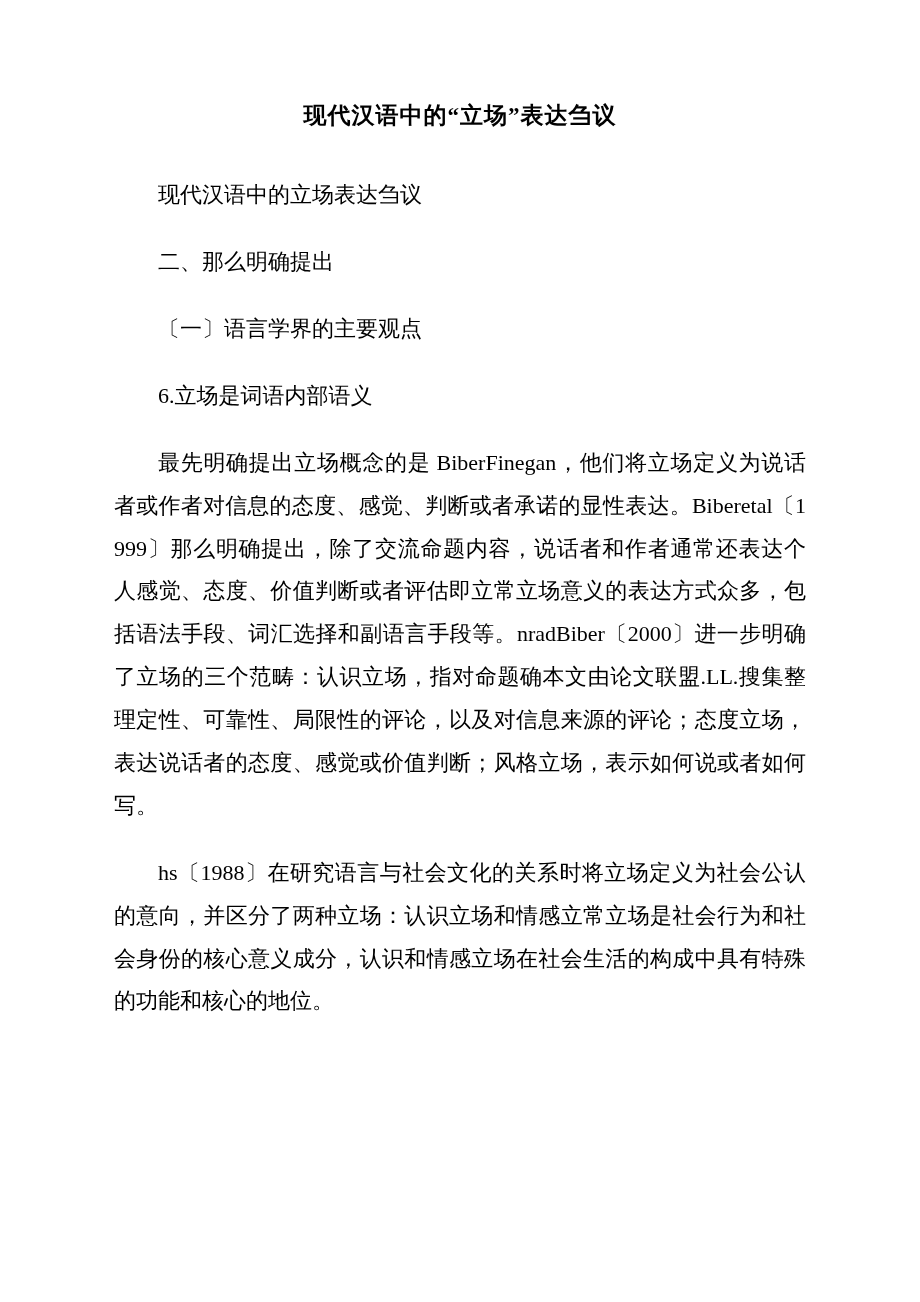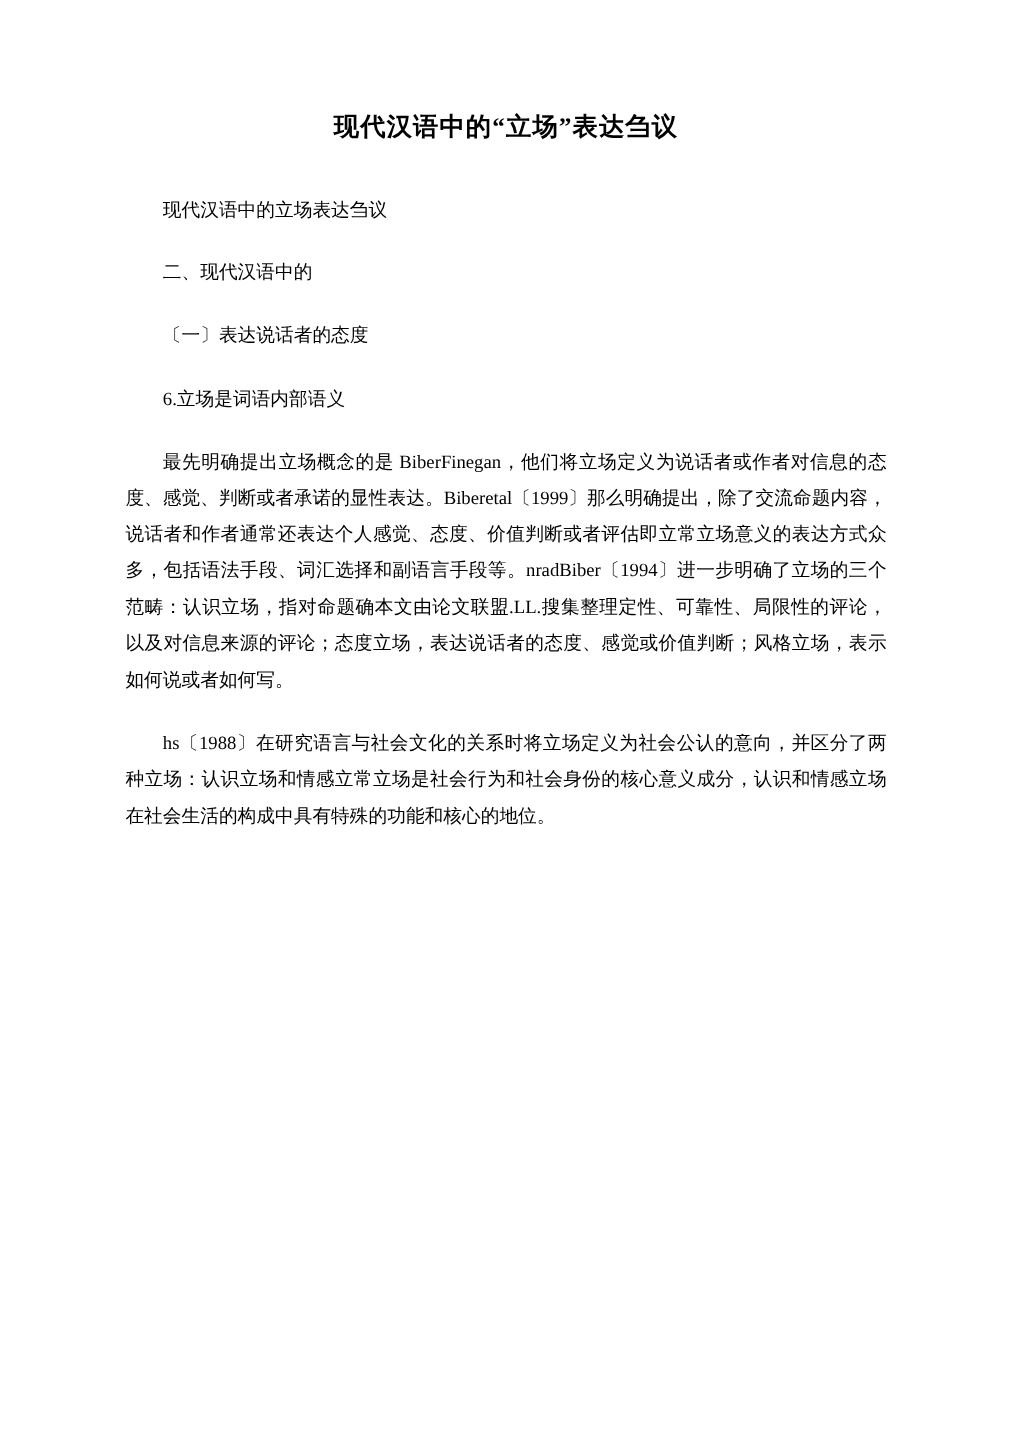--- a/index.html
+++ b/index.html
@@ -23,45 +23,45 @@
   }
   .doc-title {
     font-size: 23px;
     font-weight: bold;
     text-align: center;
     margin: 0 0 42px 0;
     line-height: 1.4;
     letter-spacing: 1px;
   }
   .para {
-    font-size: 17px;
+    font-size: 22px;
     line-height: 1.95;
     text-align: justify;
     text-justify: inter-ideograph;
     text-indent: 2em;
     margin: 0 0 24px 0;
     word-break: break-all;
   }
 </style>
 </head>
 <body>
 
 <div class="page">
 
   <h1 class="doc-title">现代汉语中的“立场”表达刍议</h1>
 
   <p class="para">现代汉语中的立场表达刍议</p>
 
 
 
-  <p class="para">二、现代汉语中的</p>
+  <p class="para">二、那么明确提出</p>
 
 
-  <p class="para">〔一〕表达说话者的态度</p>
+  <p class="para">〔一〕语言学界的主要观点</p>
 
   <p class="para">6.立场是词语内部语义</p>
 
-  <p class="para">最先明确提出立场概念的是 BiberFinegan，他们将立场定义为说话者或作者对信息的态度、感觉、判断或者承诺的显性表达。Biberetal〔1999〕那么明确提出，除了交流命题内容，说话者和作者通常还表达个人感觉、态度、价值判断或者评估即立常立场意义的表达方式众多，包括语法手段、词汇选择和副语言手段等。nradBiber〔1994〕进一步明确了立场的三个范畴：认识立场，指对命题确本文由论文联盟.LL.搜集整理定性、可靠性、局限性的评论，以及对信息来源的评论；态度立场，表达说话者的态度、感觉或价值判断；风格立场，表示如何说或者如何写。</p>
+  <p class="para">最先明确提出立场概念的是 BiberFinegan，他们将立场定义为说话者或作者对信息的态度、感觉、判断或者承诺的显性表达。Biberetal〔1999〕那么明确提出，除了交流命题内容，说话者和作者通常还表达个人感觉、态度、价值判断或者评估即立常立场意义的表达方式众多，包括语法手段、词汇选择和副语言手段等。nradBiber〔2000〕进一步明确了立场的三个范畴：认识立场，指对命题确本文由论文联盟.LL.搜集整理定性、可靠性、局限性的评论，以及对信息来源的评论；态度立场，表达说话者的态度、感觉或价值判断；风格立场，表示如何说或者如何写。</p>
 
 
   <p class="para">hs〔1988〕在研究语言与社会文化的关系时将立场定义为社会公认的意向，并区分了两种立场：认识立场和情感立常立场是社会行为和社会身份的核心意义成分，认识和情感立场在社会生活的构成中具有特殊的功能和核心的地位。</p>
 
 </div>
 
 </body></html>

